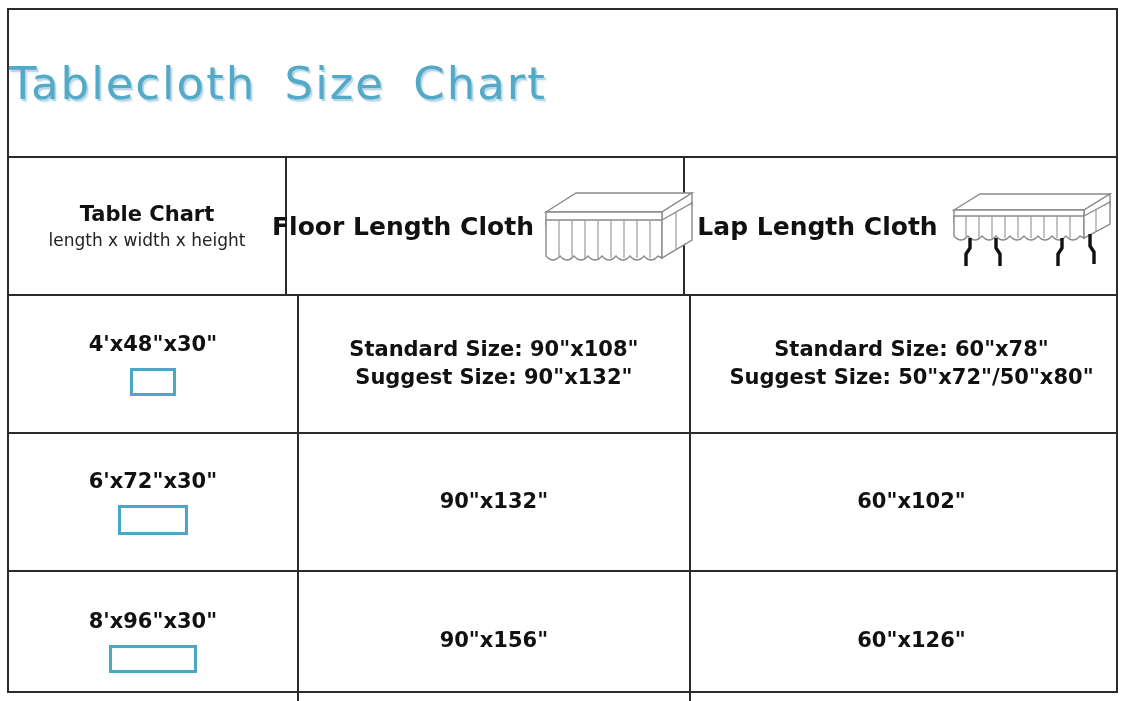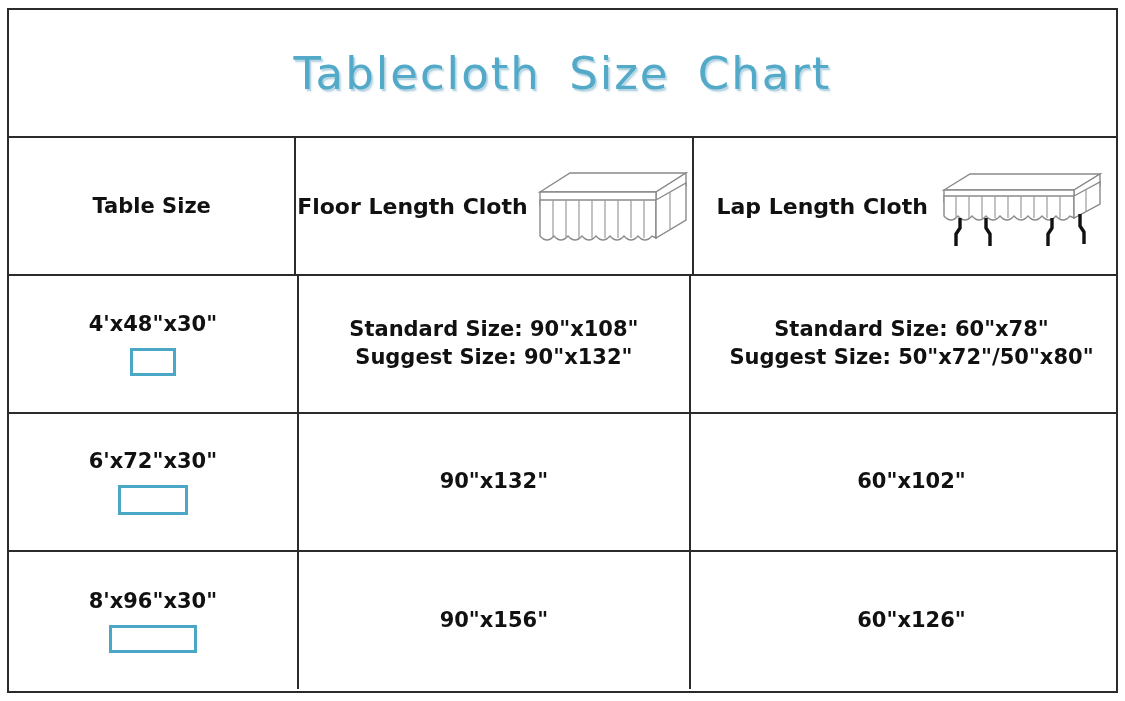--- a/index.html
+++ b/index.html
@@ -19,26 +19,26 @@
     left: 7px;
     top: 8px;
     width: 1111px;
     height: 685px;
     box-sizing: border-box;
     border: 2px solid #2b2b2b;
     background: #ffffff;
   }
 
   .title-row {
-    height: 128px;
+    height: 148px;
     box-sizing: border-box;
     border-bottom: 2px solid #2b2b2b;
     display: flex;
     align-items: center;
-    justify-content: center;
+    justify-content: flex-start;
   }
 
   .chart-title {
     font-family: "DejaVu Sans", sans-serif;
     font-size: 45px;
     font-weight: 400;
     letter-spacing: 2px;
     word-spacing: 12px;
     color: #52a9c8;
     text-shadow: 1.5px 2px 0 rgba(120,175,200,0.40),
@@ -101,21 +101,21 @@
   .head-with-pic {
     display: flex;
     align-items: center;
     justify-content: center;
     gap: 6px;
     width: 100%;
     padding: 0 4px;
     box-sizing: border-box;
   }
   .head-label {
-    font-size: 22px;
+    font-size: 25px;
     font-weight: bold;
     color: #111111;
     white-space: nowrap;
   }
   .pic {
     flex: 0 0 auto;
     line-height: 0;
   }
 
   
@@ -158,21 +158,22 @@
   <div class="title-row">
     <div class="chart-title">Tablecloth  Size  Chart</div>
   </div>
 
   <div class="grid">
 
     <div class="row row-head">
 
       <div class="cell col-size">
         <div class="head-size-inner">
-          <div class="head-size-title">Table Size</div>
+          <div class="head-size-title">Table Chart</div>
+          <div class="head-size-sub">length x width x height</div>
         </div>
       </div>
 
       <div class="cell col-floor">
         <div class="head-with-pic">
           <div class="head-label">Floor Length Cloth</div>
           <div class="pic">
             <svg width="158" height="84" viewBox="0 0 158 84">
 
               <polygon points="6,28 36,9 152,9 122,28" fill="#ffffff" stroke="#8a8a8a" stroke-width="1.4"></polygon>

